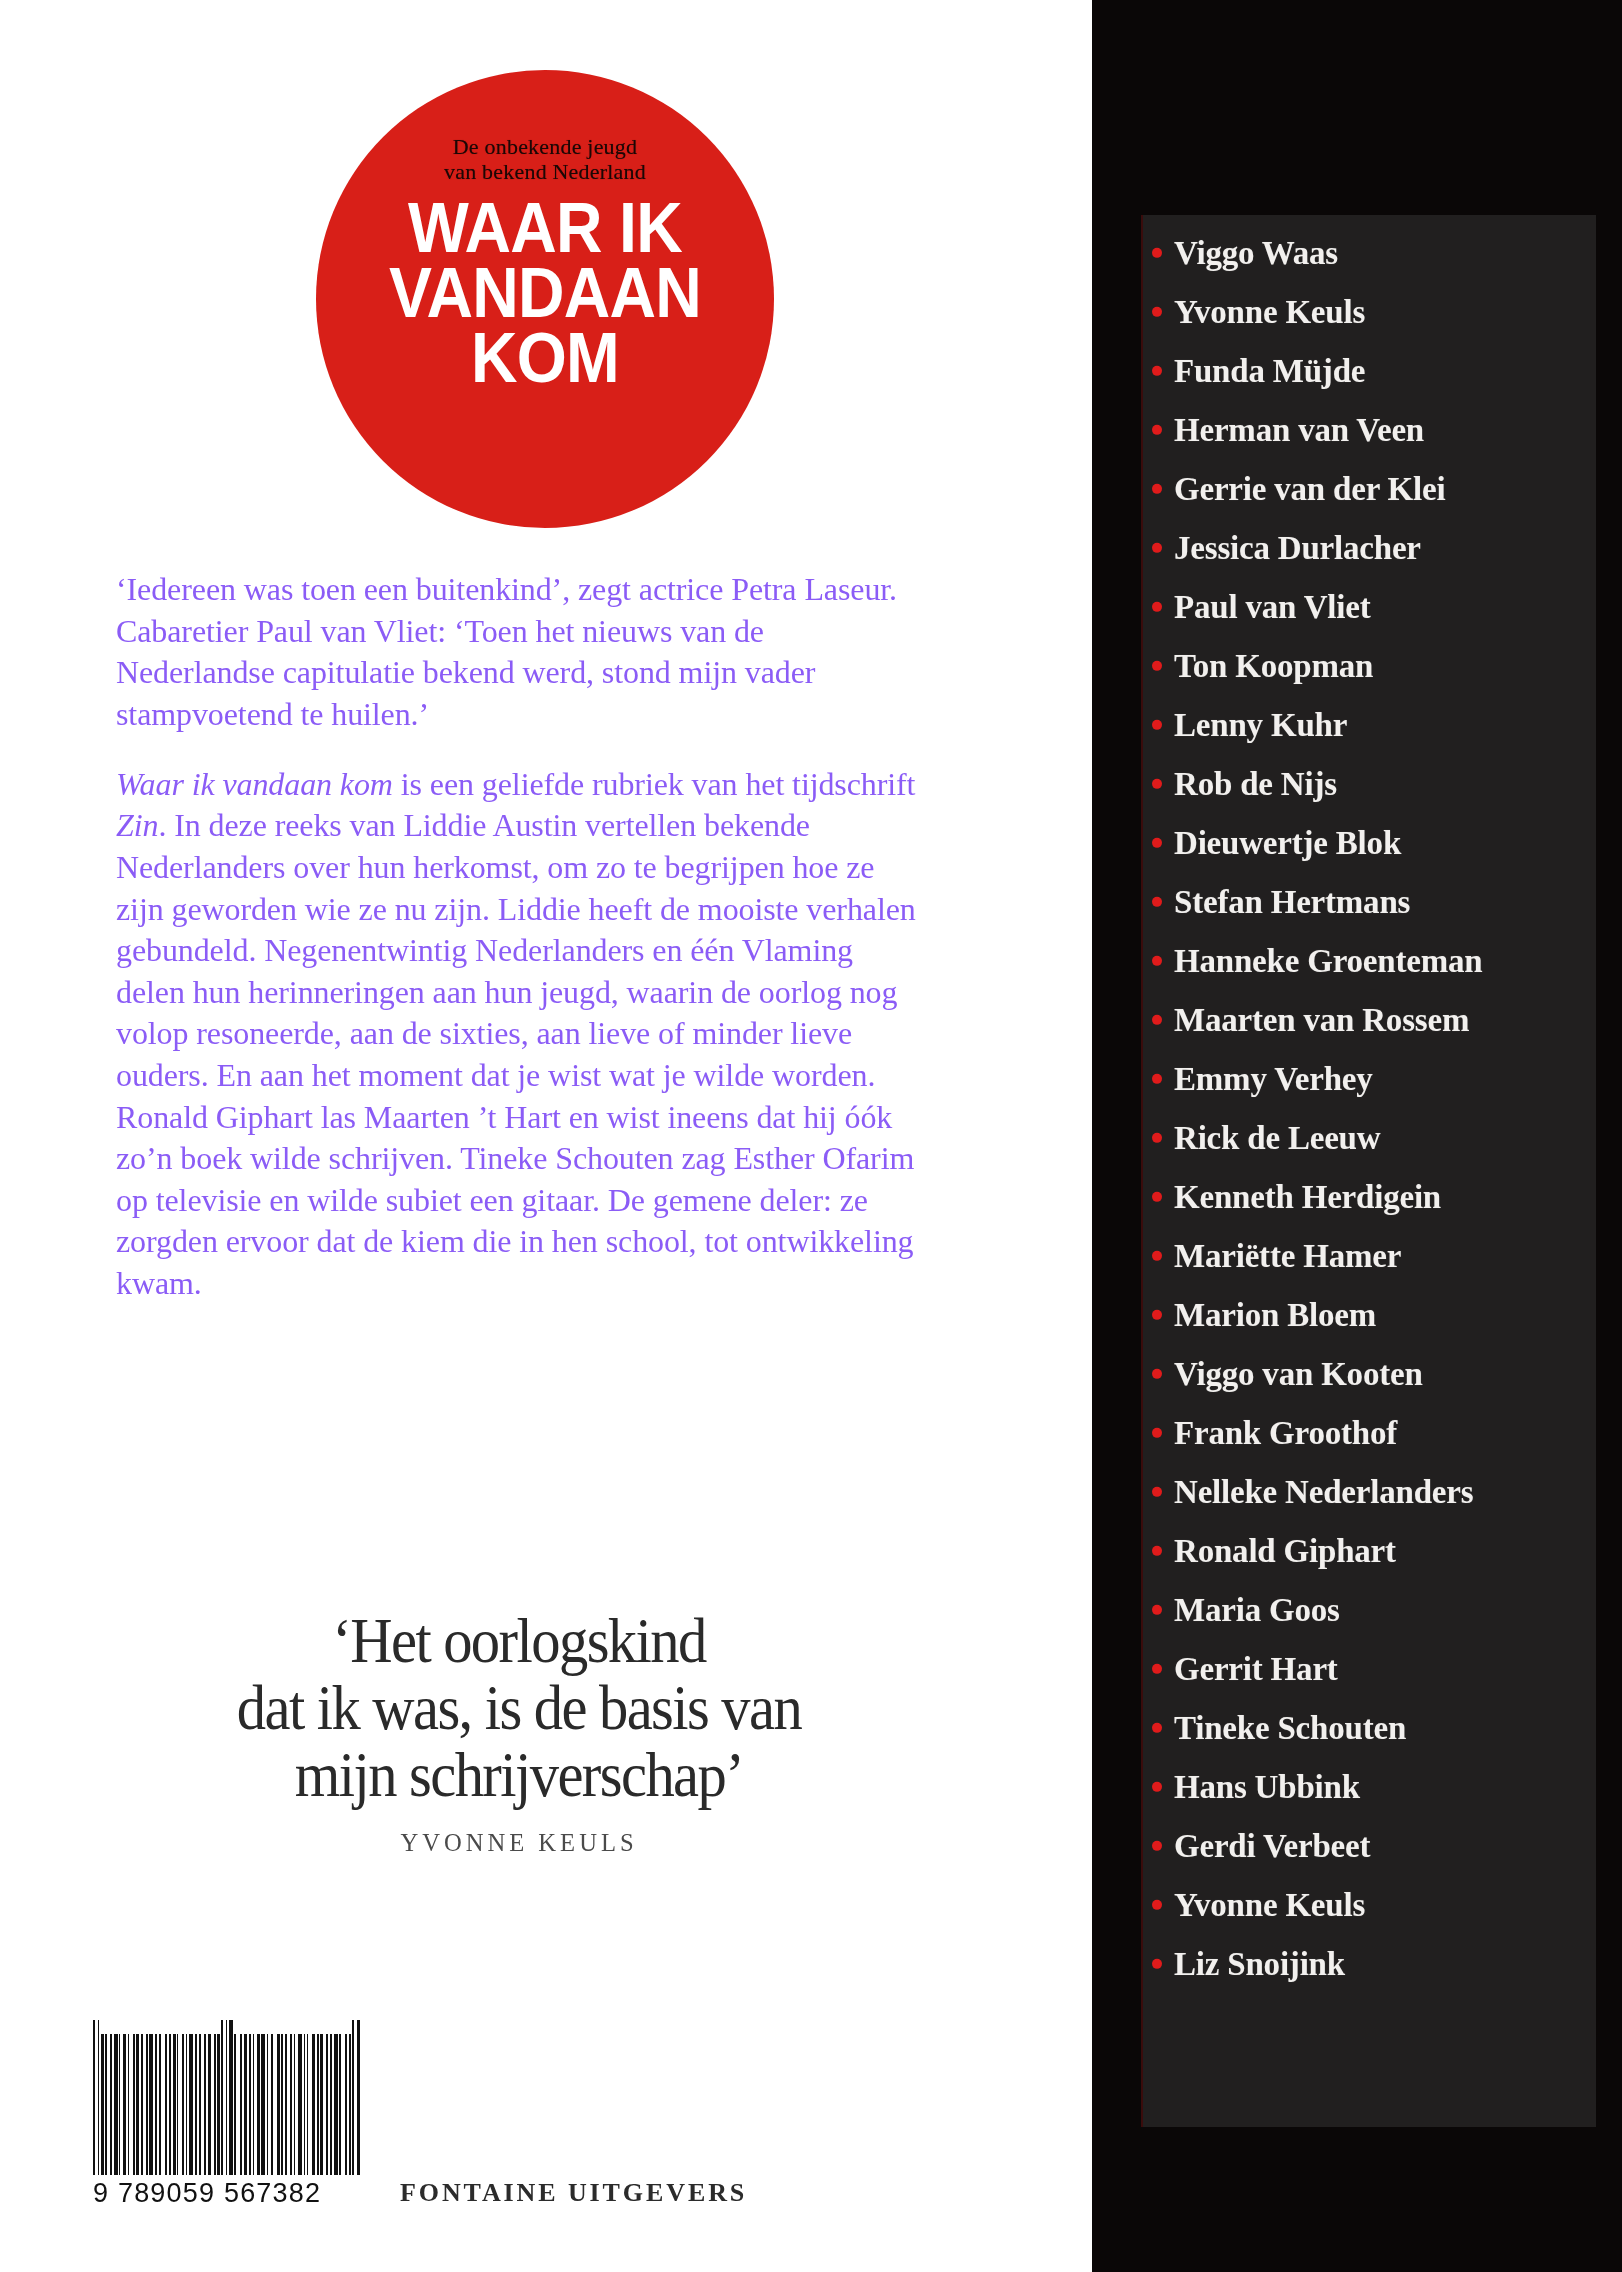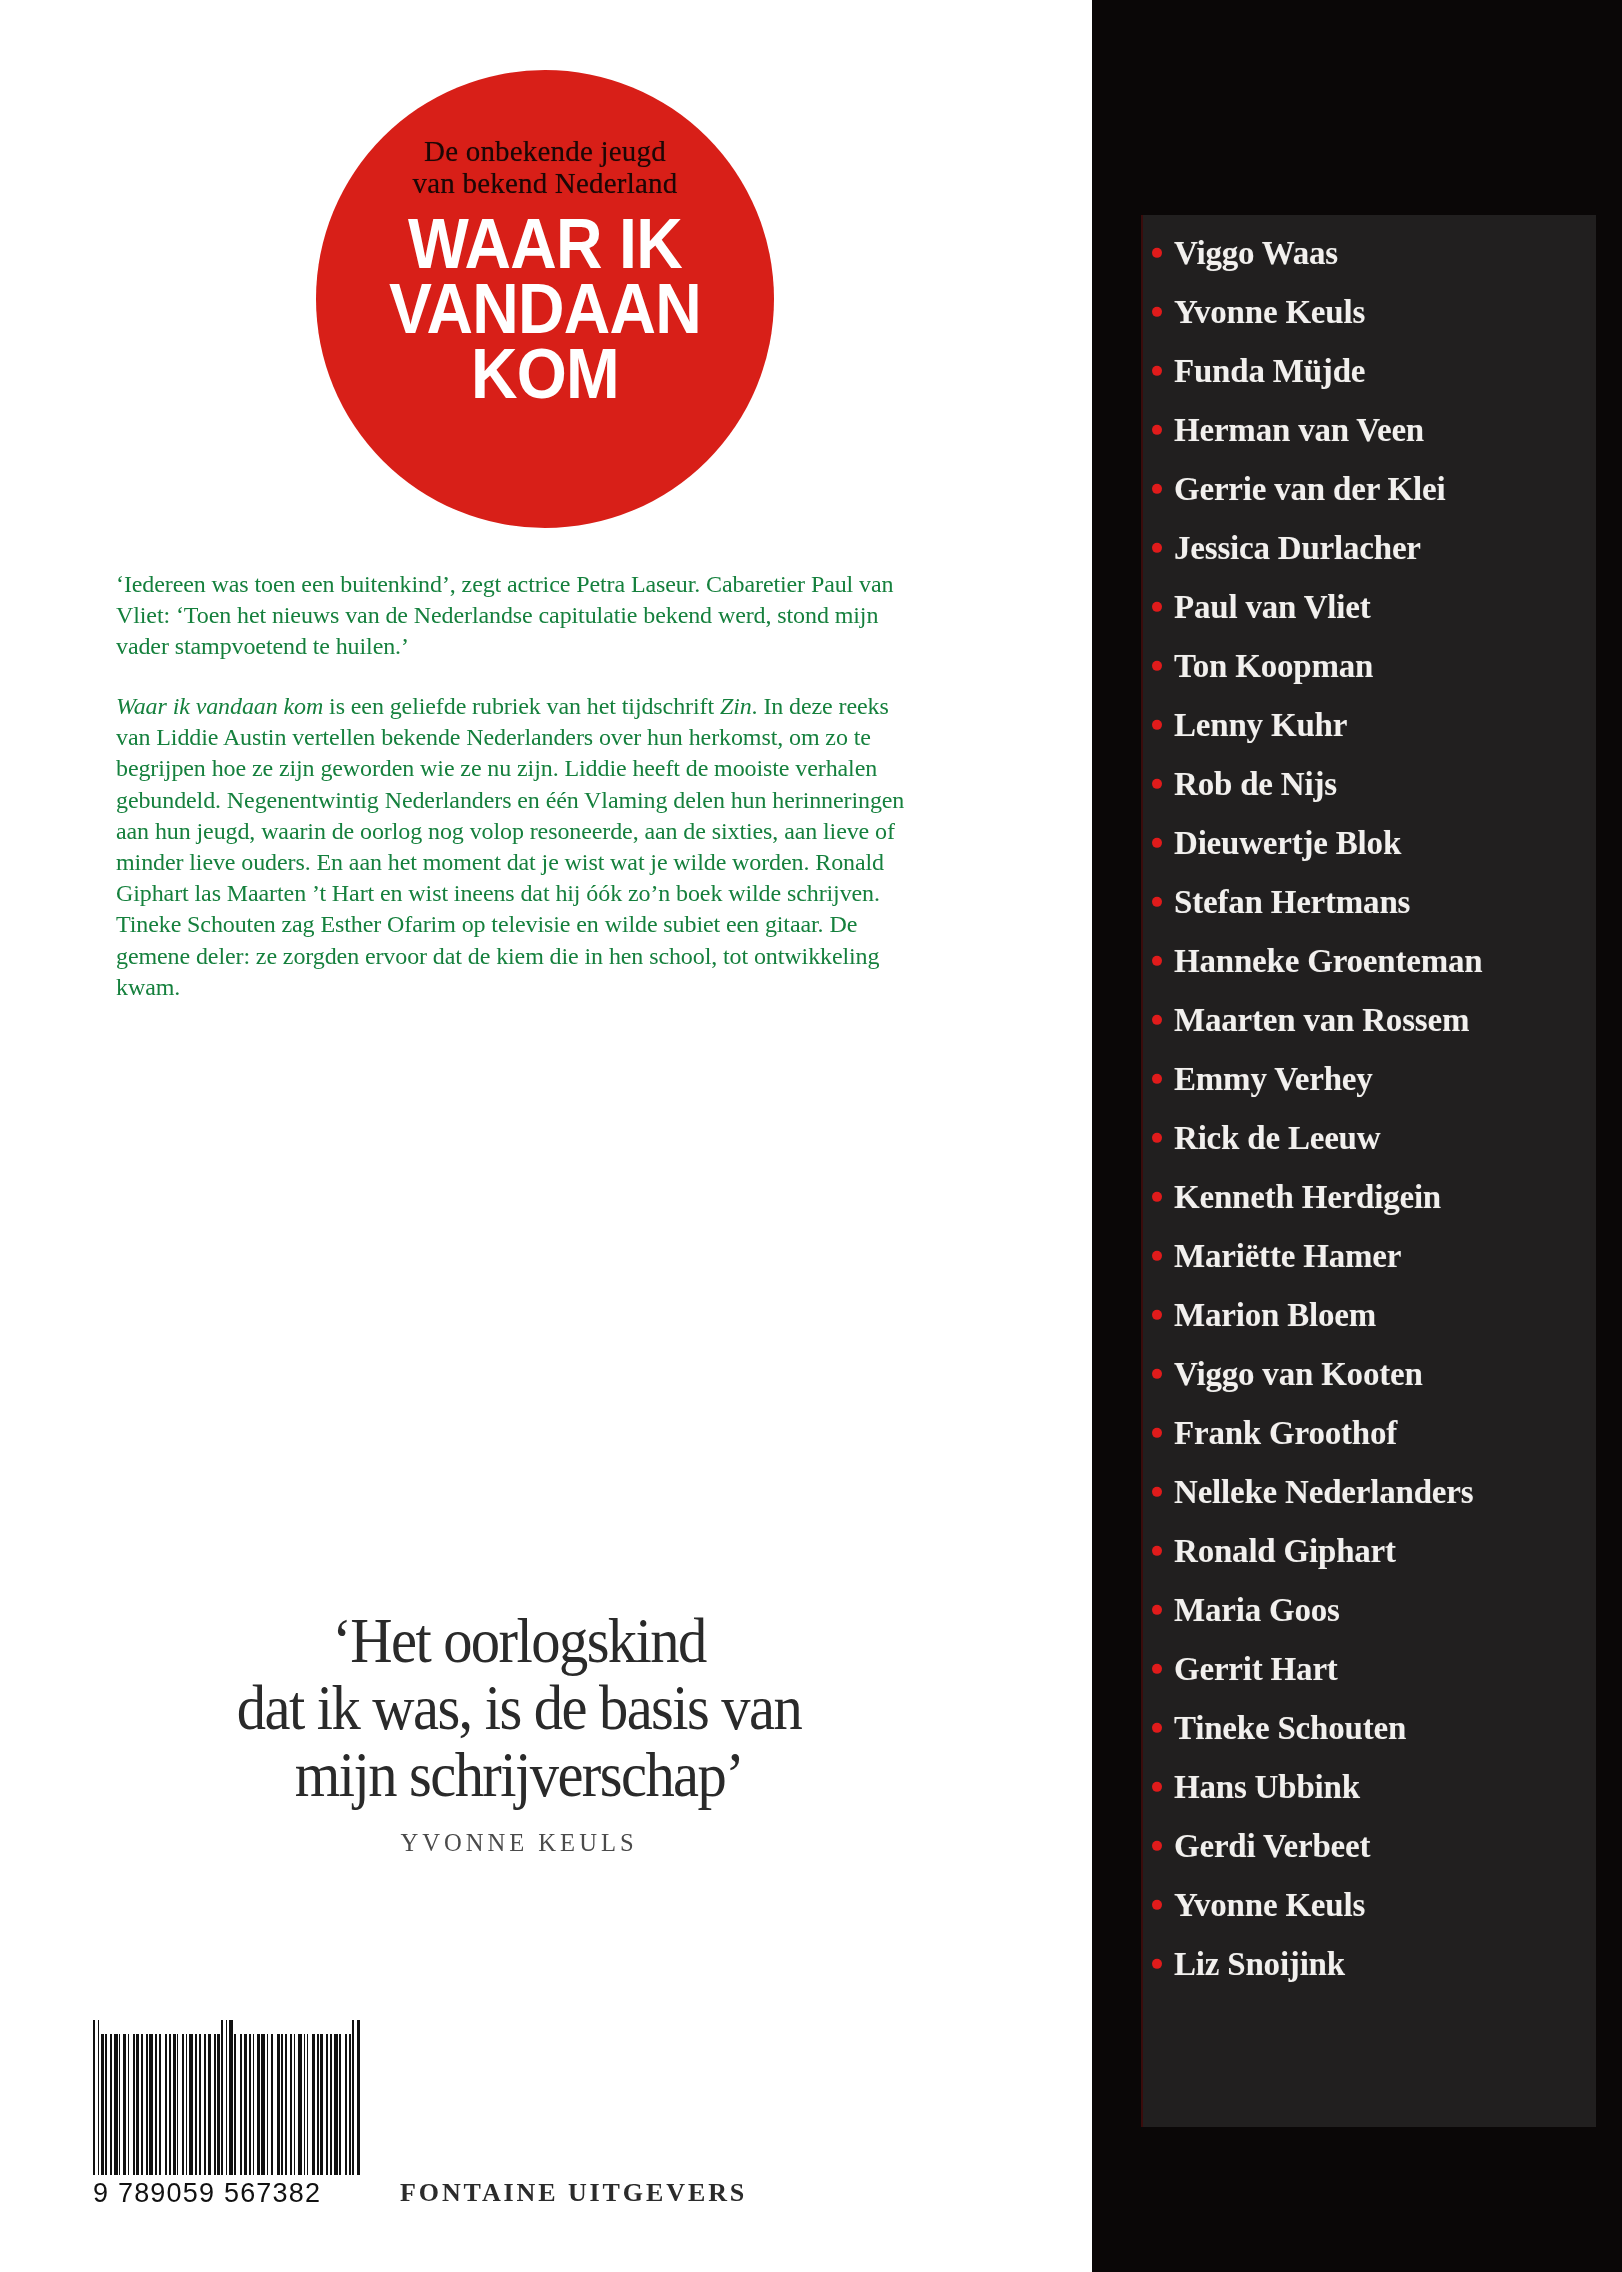--- a/index.html
+++ b/index.html
@@ -40,21 +40,21 @@
     display: flex;
     flex-direction: column;
     align-items: center;
     justify-content: flex-start;
     padding-top: 65px;
     box-sizing: border-box;
   }
   .badge-tagline {
     color: #1b0705;
     font-family: "Liberation Serif", "DejaVu Serif", serif;
-    font-size: 29px;
+    font-size: 22px;
     line-height: 1.12;
     text-align: center;
     letter-spacing: 0.2px;
     width: 100%;
     text-shadow: 0 0 0.8px rgba(30,5,3,0.5);
   }
   .badge-title {
     margin-top: 12px;
     width: 100%;
     text-align: center;
@@ -75,23 +75,23 @@
 
   
   #body-copy {
     position: absolute;
     left: 116px;
     top: 569px;
     width: 800px;
   }
   #body-copy p {
     margin: 0 0 28.5px 0;
-    color: #15803d;
-    font-family: "Liberation Serif", "DejaVu Serif", serif;
-    font-size: 24px;
+    color: #8b5cf6;
+    font-family: "Liberation Serif", "DejaVu Serif", serif;
+    font-size: 32px;
     line-height: 1.30;
     letter-spacing: -0.1px;
   }
   #body-copy p:last-child { margin-bottom: 0; }
   #body-copy em { font-style: italic; }
 
   
   #pullquote {
     position: absolute;
     left: 95px;

